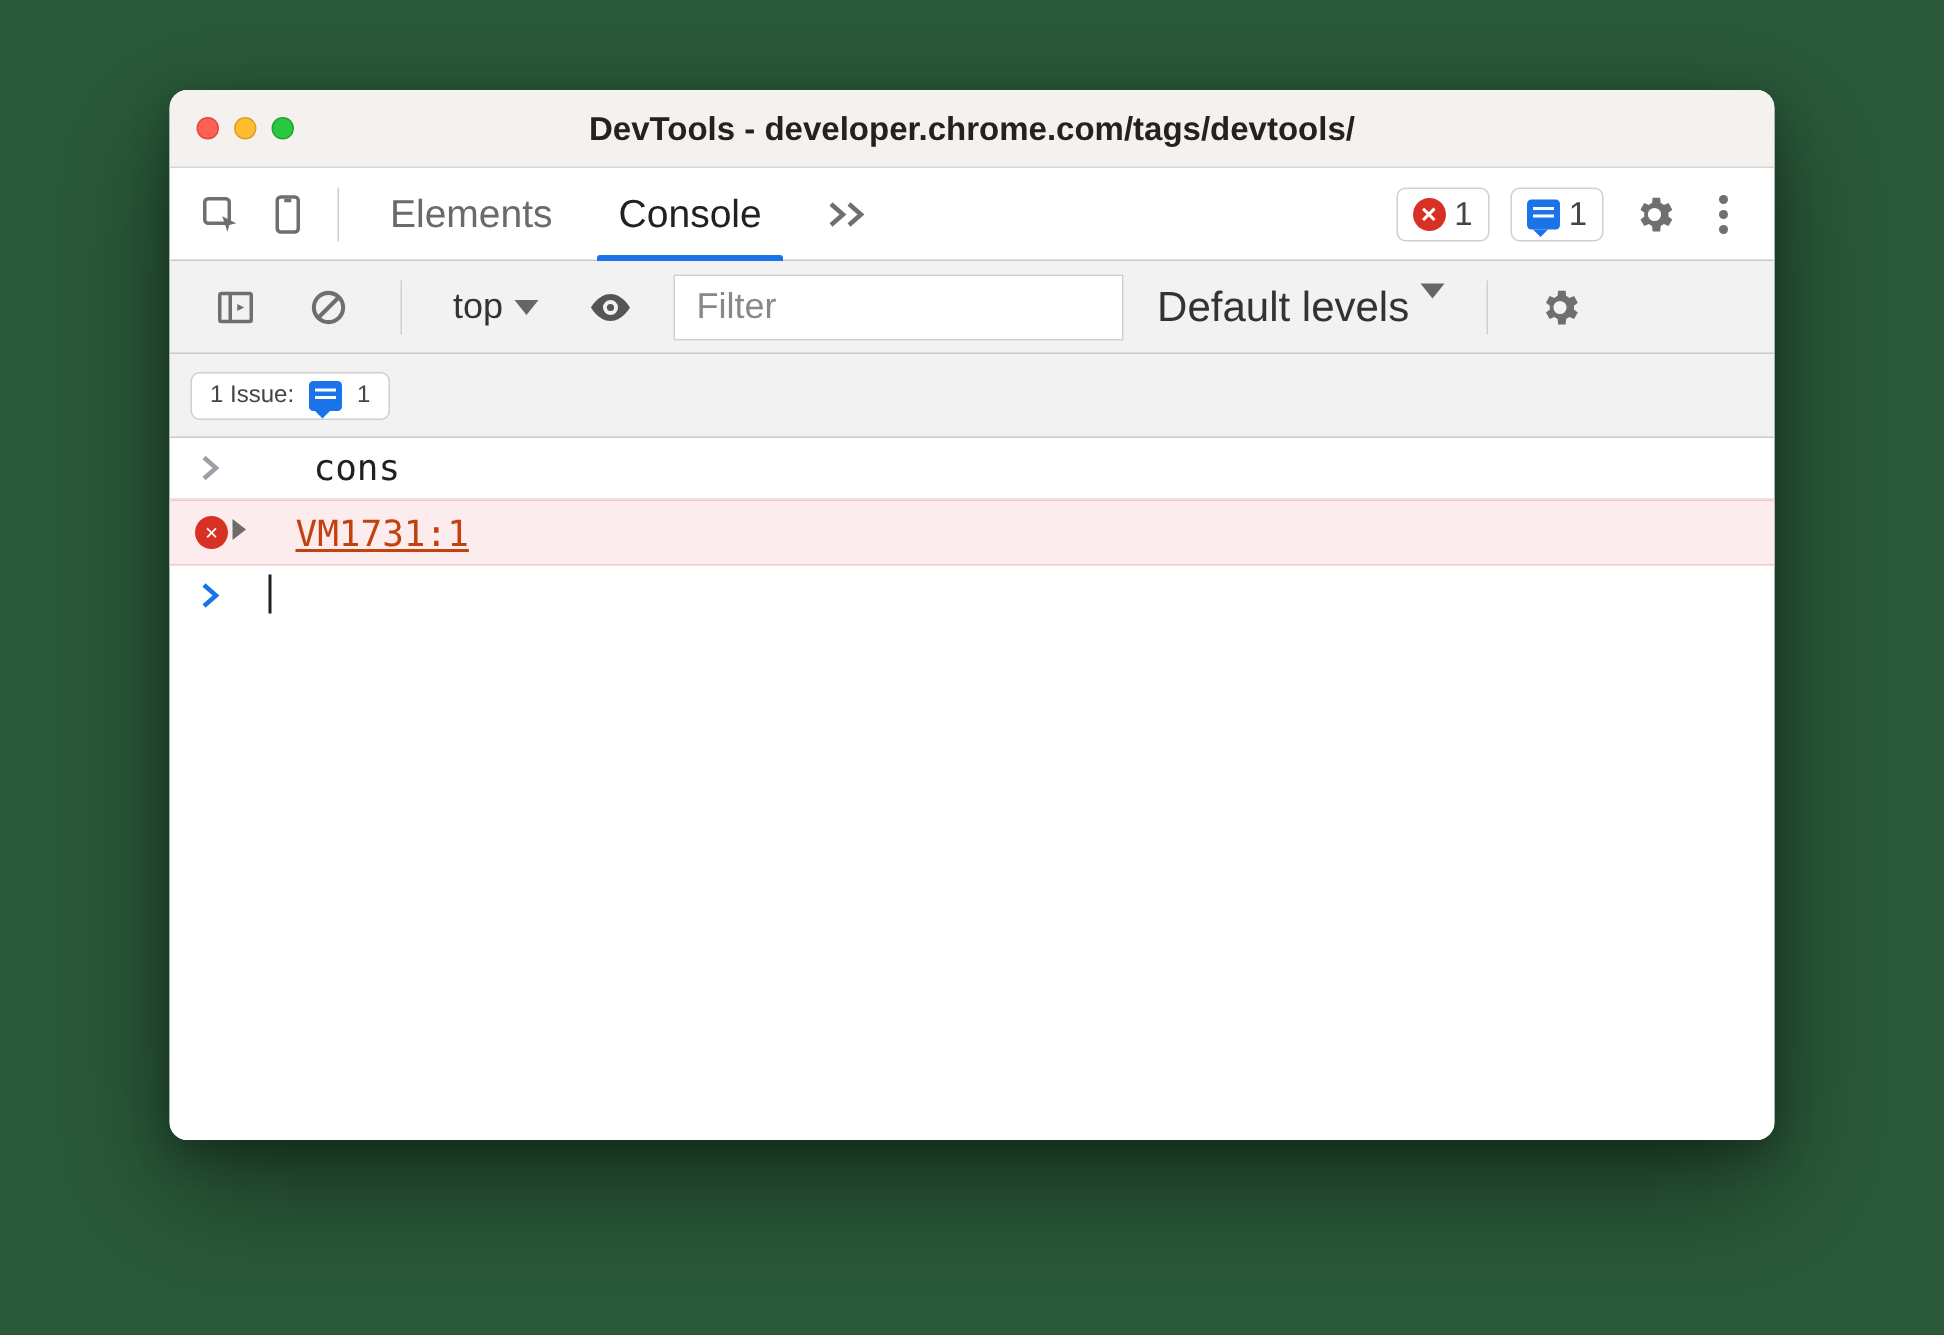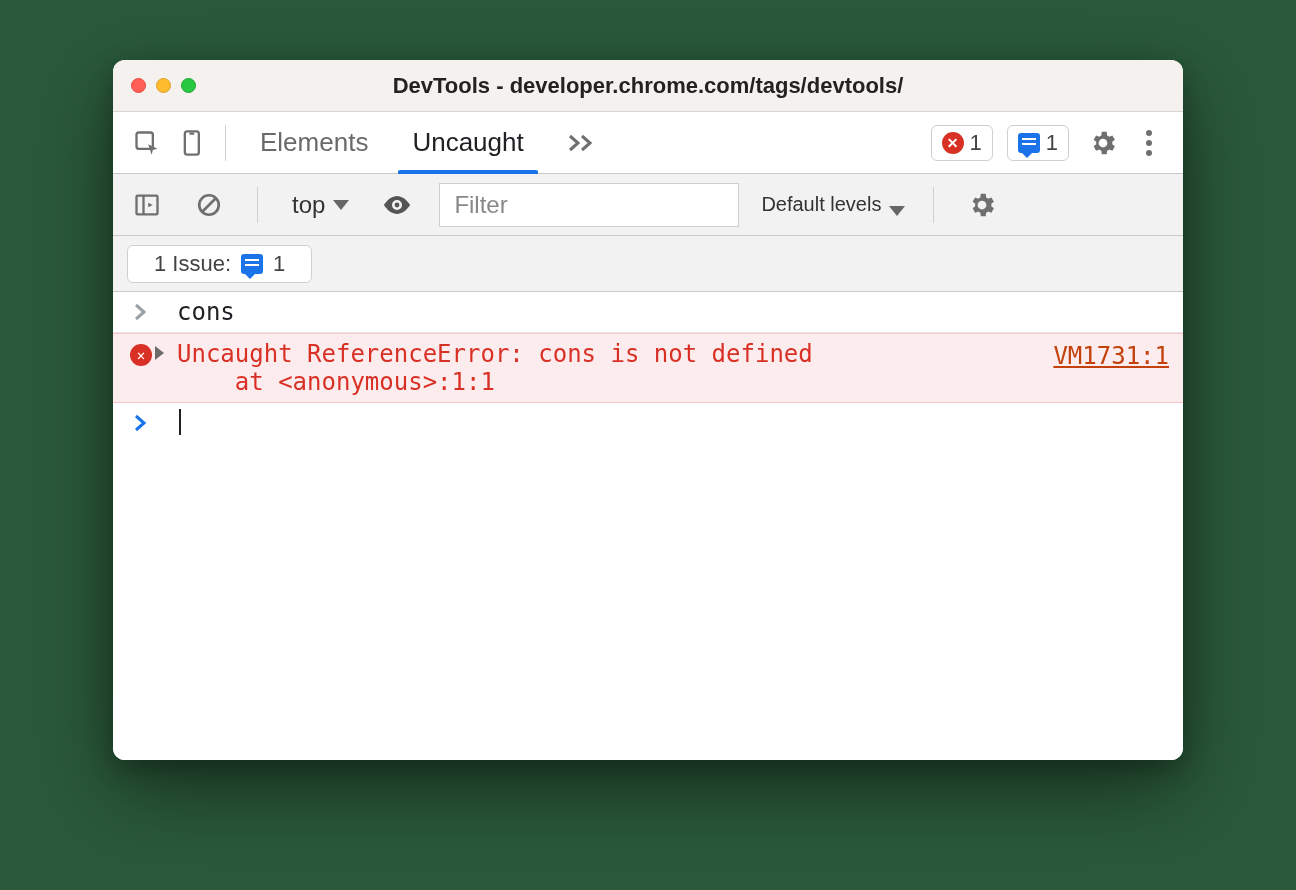--- a/index.html
+++ b/index.html
@@ -123,58 +123,58 @@
     position: absolute; left:4px; right:4px; top:5px; height:2px; background:#fff;
     box-shadow: 0 5px 0 #fff;
   }
   
   .console-toolbar {
     height: 62px;
     background: #f2f2f2;
     border-bottom: 1px solid #c9c9c9;
     display: flex;
     align-items: center;
-    padding: 0 14px;
+    padding: 0 24px;
     gap: 22px;
   }
   .ctx-dd {
     display: flex; align-items: center; gap: 8px;
     font-size: 24px; color: #333;
     padding: 0 6px;
   }
   .filter-input {
     height: 44px;
     border: 1px solid #cfcfcf;
     background: #fff;
     font-size: 24px;
     padding: 0 14px;
     color: #8b5cf6;
     width: 300px;
   }
   .filter-input::placeholder { color: #888; }
   .levels-dd {
-    display: flex; align-items:flex-end; gap:8px;
-    font-size:20px; color:#333;
+    display: flex; align-items:flex-start; gap:8px;
+    font-size:28px; color:#333;
   }
   
   .issues-bar {
     height: 56px;
     background: #f2f2f2;
     border-bottom: 1px solid #c9c9c9;
     display: flex;
     align-items: center;
     padding: 0 14px;
   }
   .issues-chip {
     display: inline-flex; align-items:center; gap:10px;
     border: 1px solid #cfcfcf;
     background: #fff;
     border-radius: 6px;
-    padding: 5px 26px;
-    font-size: 22px;
+    padding: 5px 12px;
+    font-size: 16px;
     color: #444;
   }
   
   .console-body {
     flex: 1;
     background: #fff;
     font-family: Menlo, Monaco, Consolas, monospace;
     font-size: 24px;
     overflow: auto;
   }
@@ -182,21 +182,21 @@
     display: flex;
     align-items: flex-start;
     padding: 6px 14px;
     border-bottom: 1px solid #e8e8e8;
   }
   .row .gutter { width: 28px; flex: none; display:flex; justify-content:center; padding-top:4px; }
   .row .expand-col { width: 22px; flex:none; padding-top:6px; }
   .row .content { flex: 1; white-space: pre; }
   .row .link { color:#c2410c; text-decoration: underline; padding-top:2px; padding-left:20px;}
   .row.input .gutter { color:#9aa0a6; }
-  .row.input .content { color:#202124; }
+  .row.input .content { color:#202124;margin-left:32px; }
   .row.error {
     background: #fdecee;
     border-top: 1px solid #f5c6cb;
     border-bottom: 1px solid #f5c6cb;
   }
   .row.error .content { color:#d93025; }
   .row.prompt .gutter { color:#1a73e8; font-weight:700; }
   .caret {
     display:inline-block;
     width:2px; height:26px; background:#202124;
@@ -243,21 +243,21 @@
     </div>
     <div class="icon-btn">
       <svg width="28" height="28" viewBox="0 0 24 24" fill="none" stroke="#6f6f6f" stroke-width="2">
         <rect x="5" y="2" width="12" height="20" rx="2"></rect>
         <line x1="9" y1="4" x2="13" y2="4"></line>
       </svg>
     </div>
     <div class="vsep"></div>
     <div class="tabs">
       <div class="tab">Elements</div>
-      <div class="tab active">Uncaught</div>
+      <div class="tab active">Console</div>
       <div class="tab">
         <svg width="30" height="18" viewBox="0 0 30 18">
           <path d="M2 2 L10 9 L2 16" fill="none" stroke="#6f6f6f" stroke-width="3"></path>
           <path d="M14 2 L22 9 L14 16" fill="none" stroke="#6f6f6f" stroke-width="3"></path>
         </svg>
       </div>
     </div>
     <div class="spacer"></div>
     <div class="badge-btn">
       <span class="round-dot err-dot">
@@ -347,22 +347,20 @@
 
     <div class="row error">
       <div class="gutter">
         <span class="round-dot err-dot">
             <span class="x-white">✕</span>
           </span>
       </div>
       <div class="expand-col">
         <div class="tri-right"></div>
       </div>
-      <div class="content"><span>Uncaught ReferenceError: cons is not defined</span>
-<span>    at &lt;anonymous&gt;:1:1</span></div>
       <div class="link">VM1731:1</div>
     </div>
 
     <div class="row prompt" style="border-bottom:none">
       <div class="gutter">
         <svg width="14" height="20" viewBox="0 0 14 20">
             <path d="M2 3 L10 10 L2 17" fill="none" stroke="#1a73e8" stroke-width="3"></path>
           </svg>
       </div>
       <div class="expand-col"></div>

